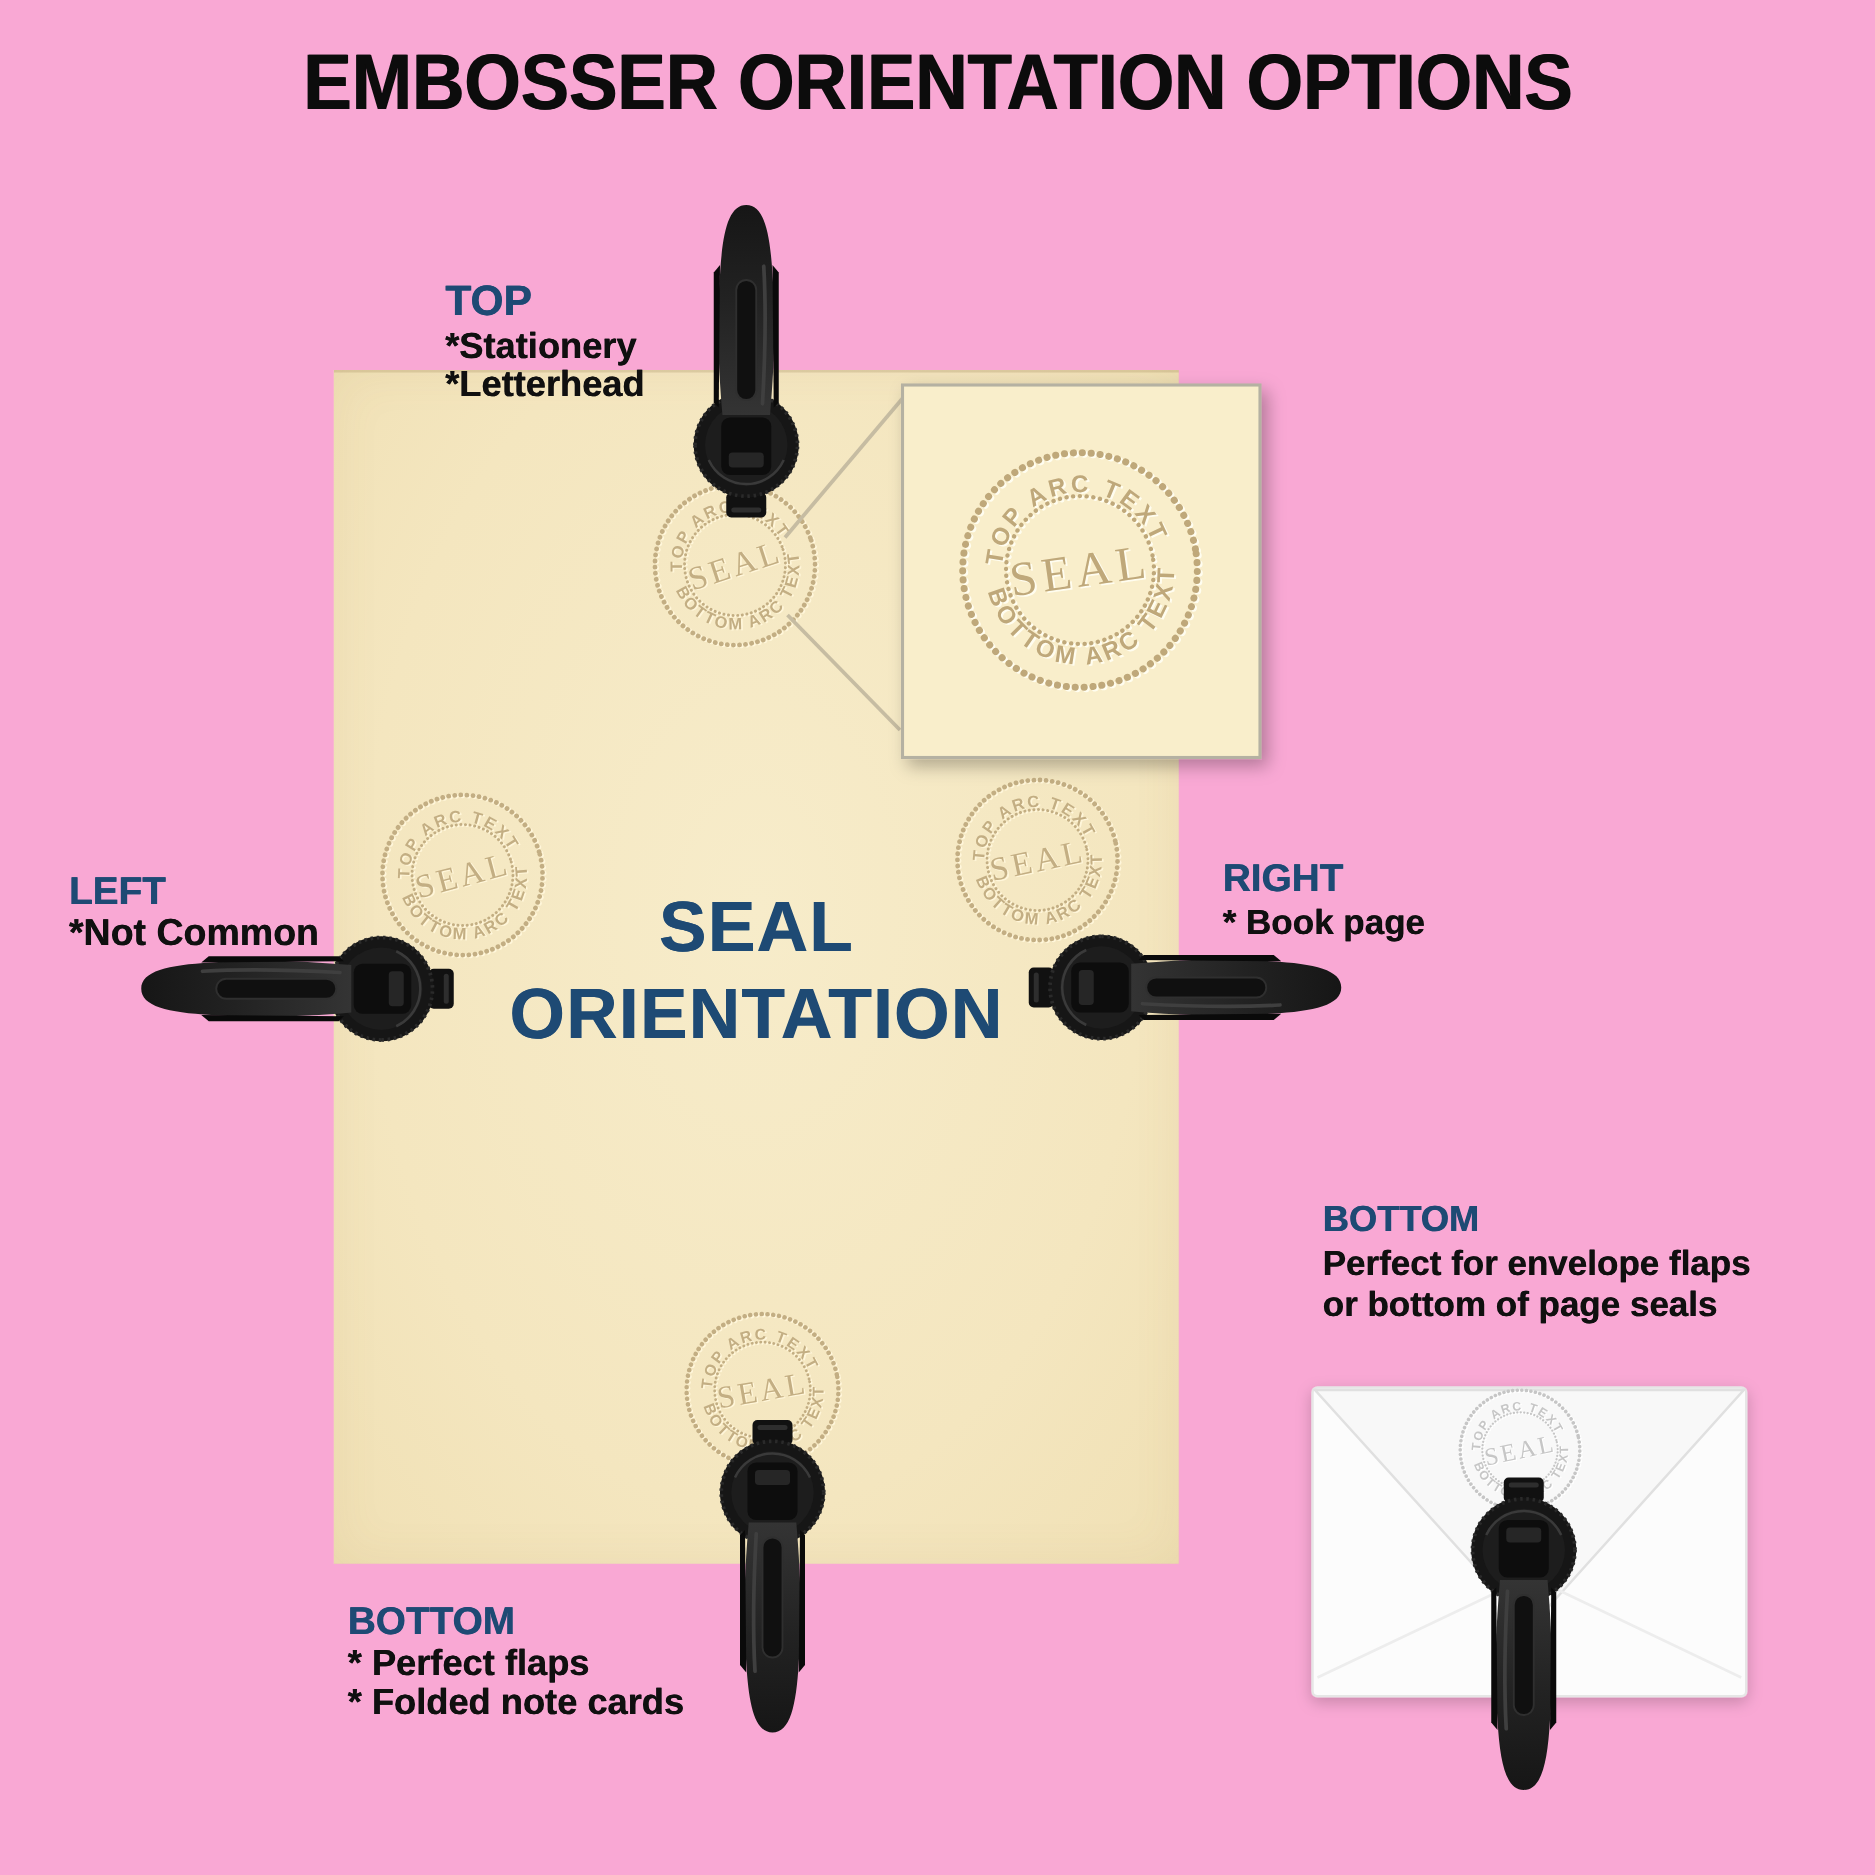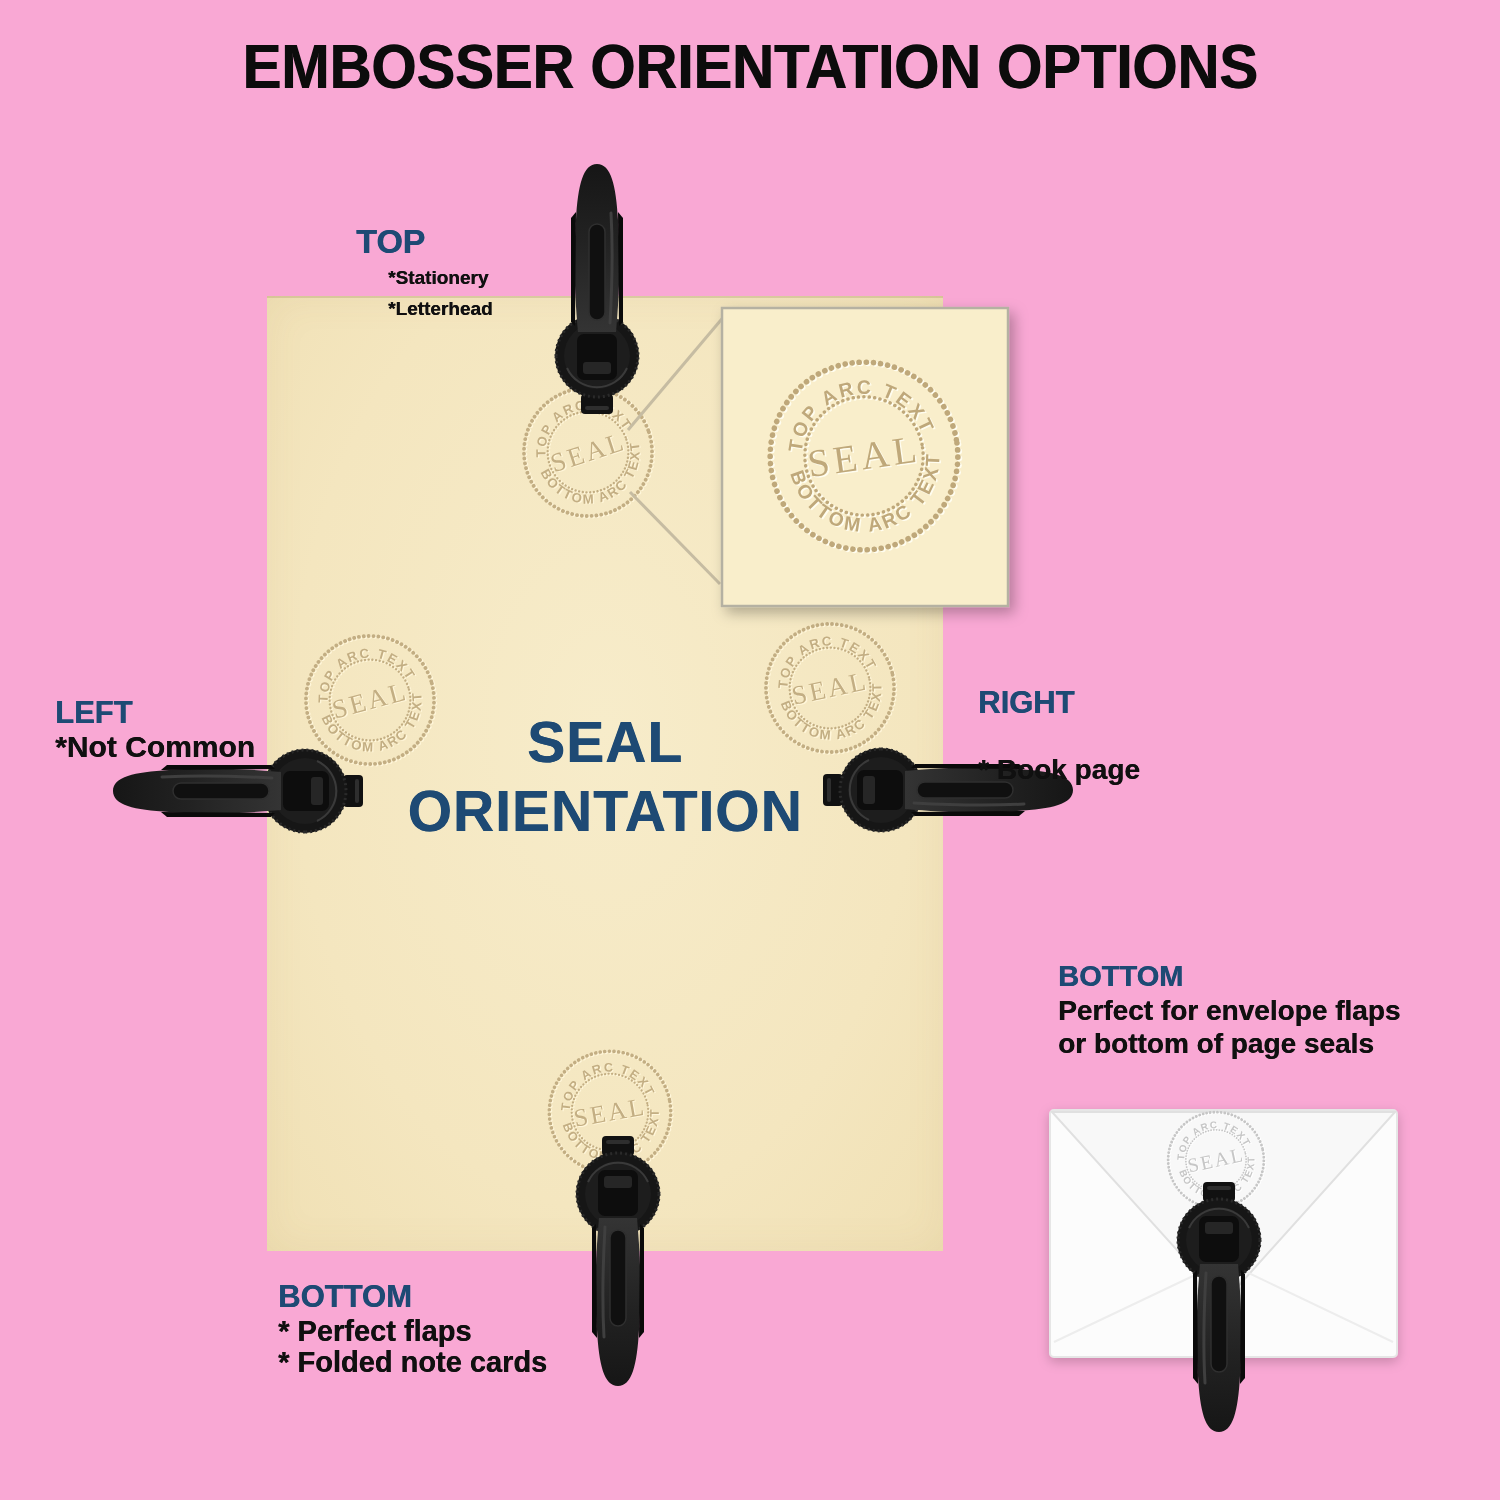--- a/index.html
+++ b/index.html
@@ -25,27 +25,27 @@
   }
   .label{position:absolute;}
   .label .heading{
     color:#1e4a74;font-weight:bold;text-shadow:0.5px 0 0 currentColor;
   }
   .label .line{
     color:#101010;font-weight:bold;text-shadow:0.4px 0 0 currentColor;
   }
   .label-top{left:356px;top:174px;}
   .label-top .heading{font-size:34px;line-height:42px;margin-top:46px;}
-  .label-top .line{font-size:19px;line-height:31px;margin-left:32px;}
+  .label-top .line{font-size:29px;line-height:31px;}
   .label-left{left:55px;top:694px;}
   .label-left .heading{font-size:31px;line-height:38px;}
   .label-left .line{font-size:30px;line-height:30px;}
   .label-right{left:978px;top:684px;}
   .label-right .heading{font-size:31px;line-height:38px;}
-  .label-right .line{font-size:28px;line-height:32px;margin-top:32px;}
+  .label-right .line{font-size:28px;line-height:32px;}
   .label-bottom-left{left:278px;top:1278px;}
   .label-bottom-left .heading{font-size:31px;line-height:38px;}
   .label-bottom-left .line{font-size:29px;line-height:31px;}
   .label-bottom-right{left:1058px;top:958px;}
   .label-bottom-right .heading{font-size:29px;line-height:36px;}
   .label-bottom-right .line{font-size:28px;line-height:33px;}
   .overlay{position:absolute;left:0;top:0;}
 </style>
 </head>
 <body>

